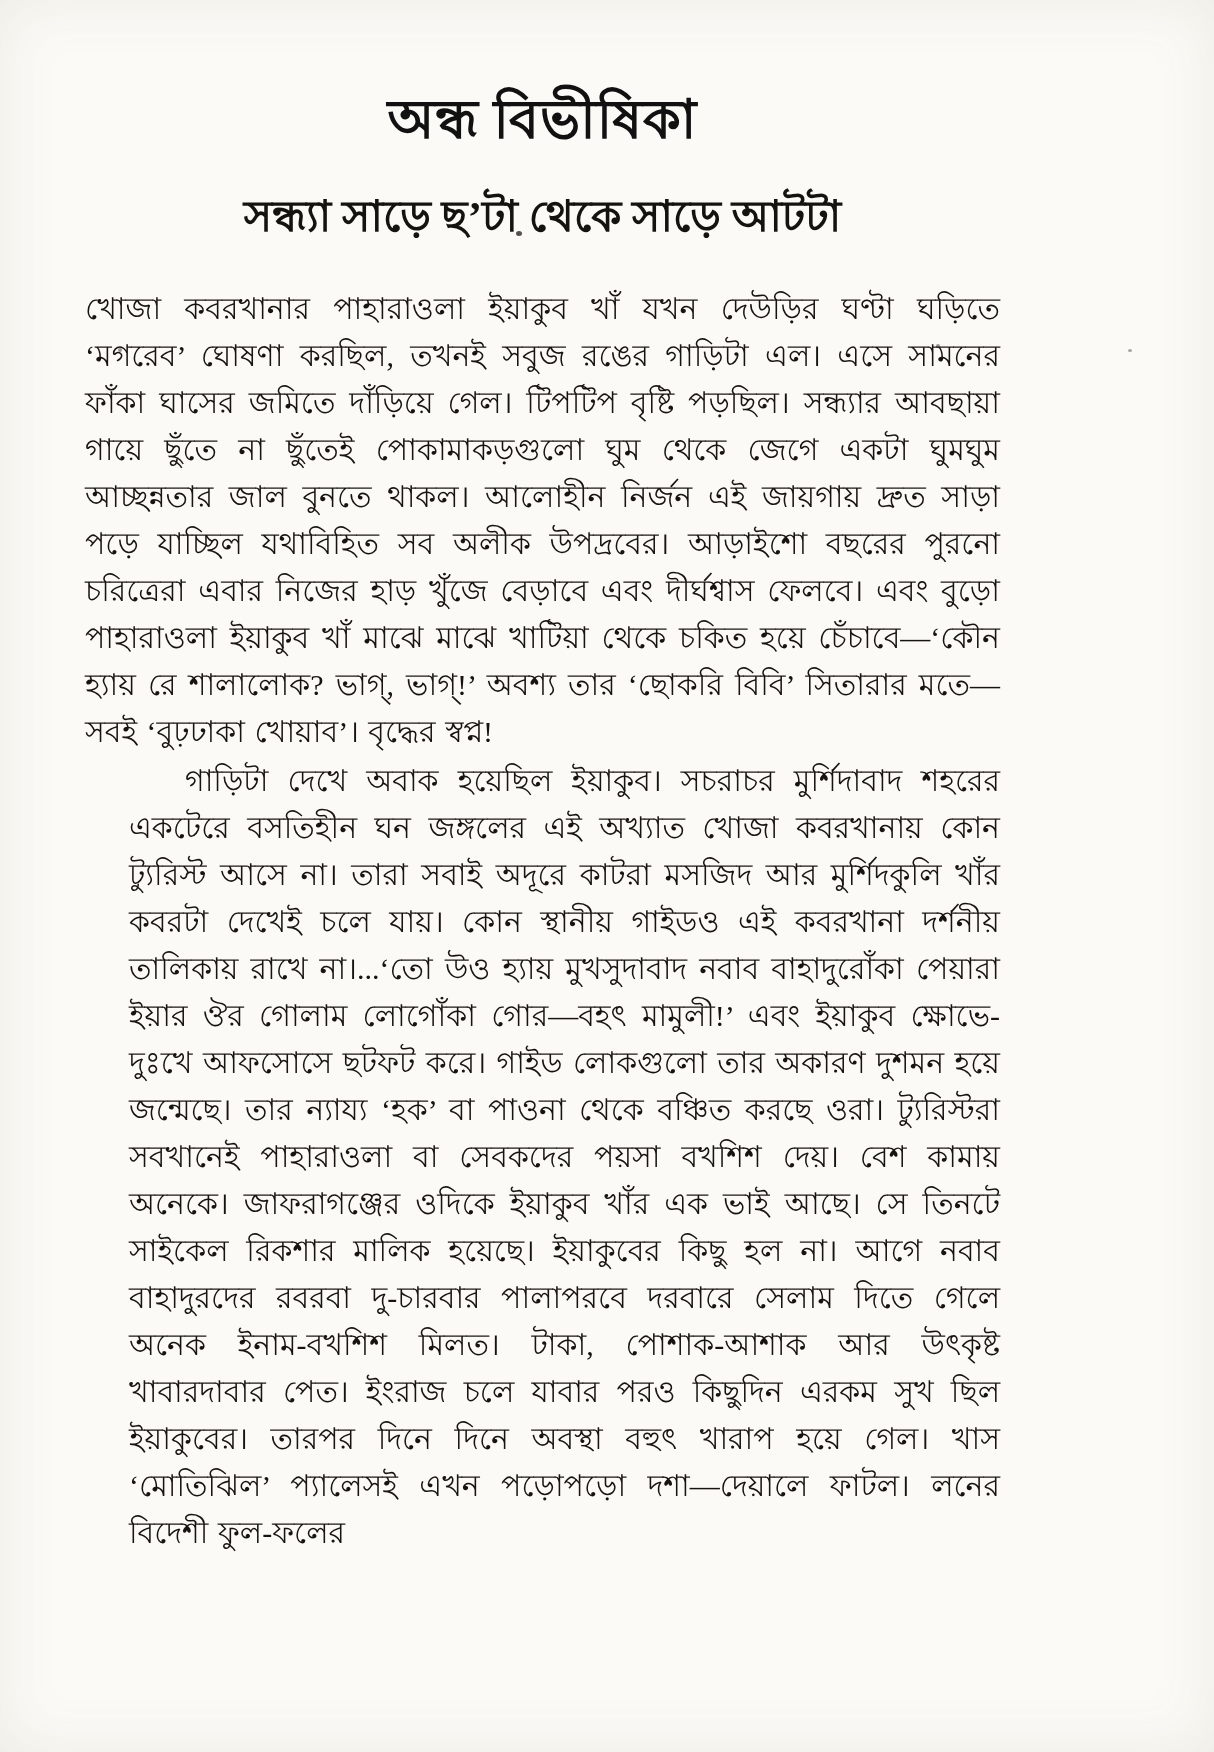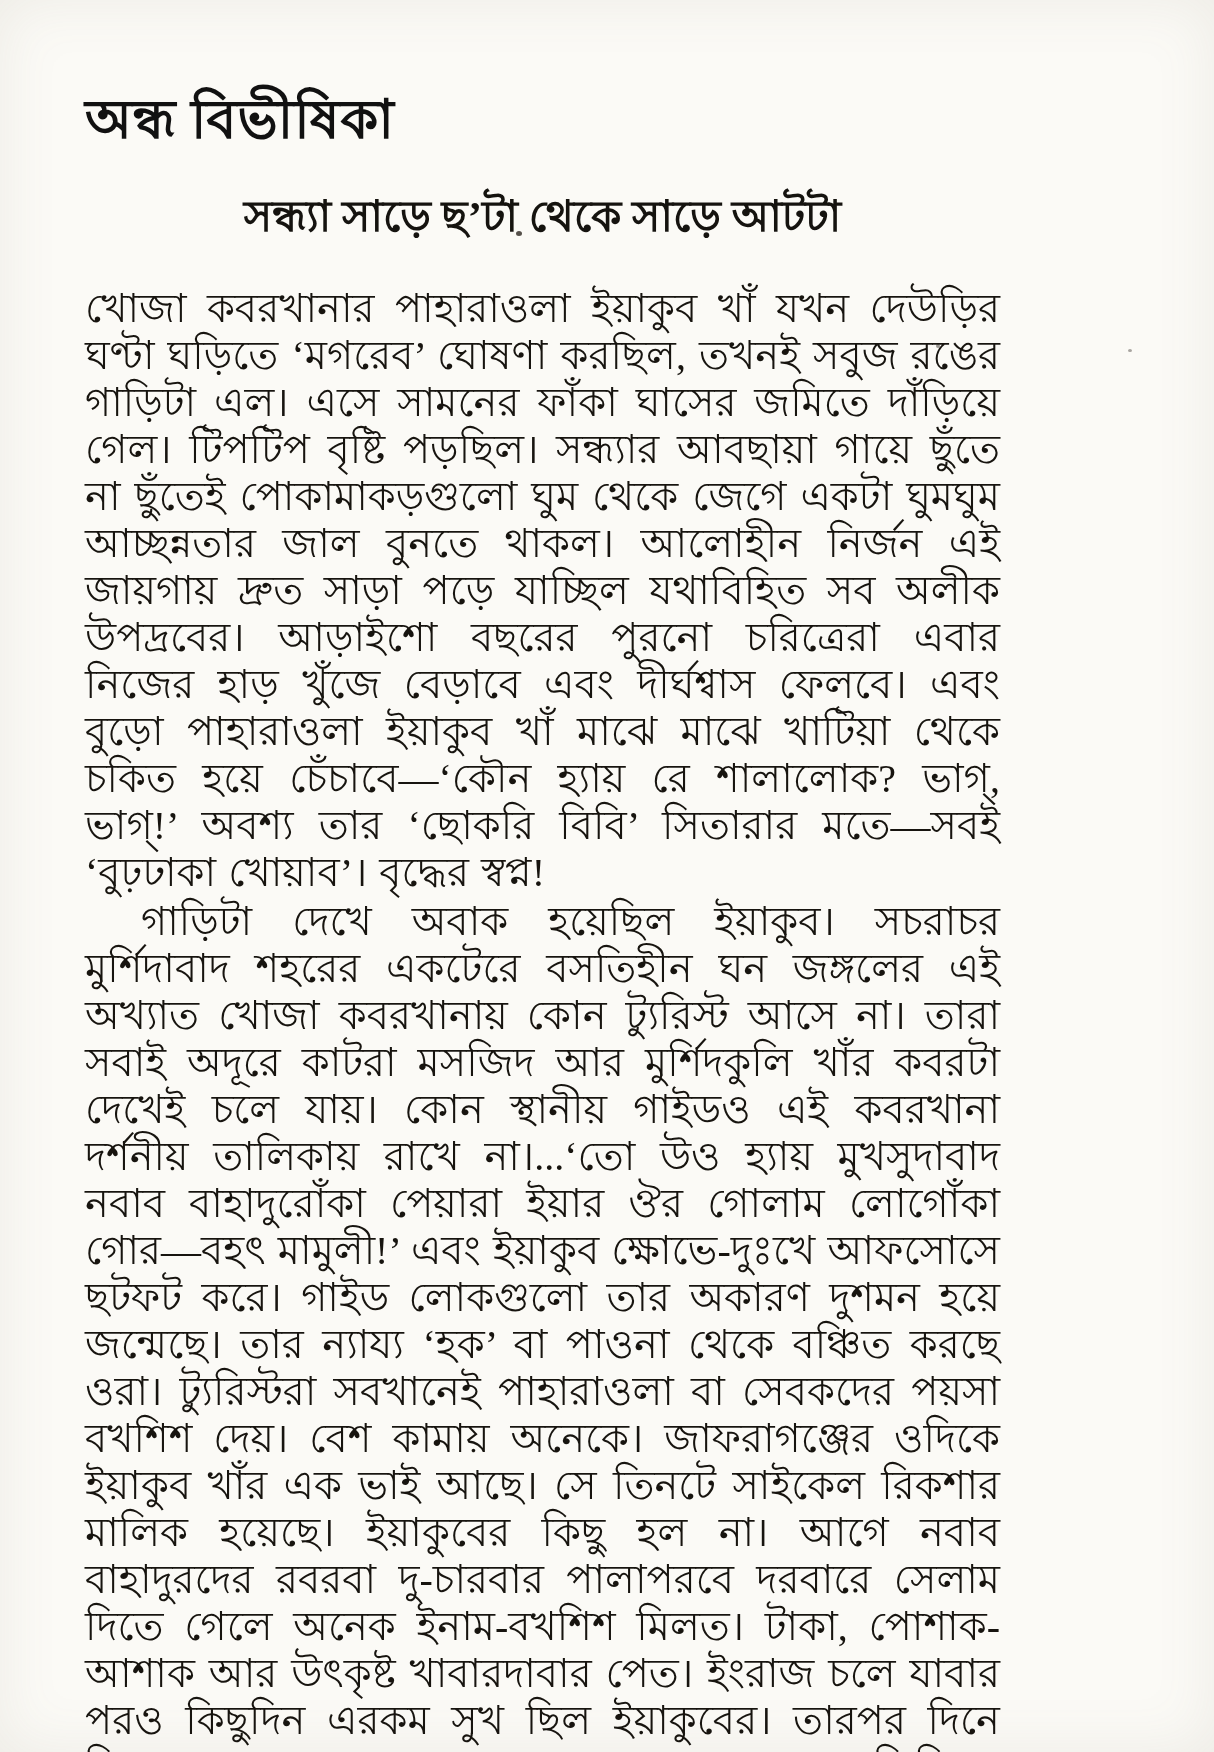--- a/index.html
+++ b/index.html
@@ -20,21 +20,21 @@
   }
   .content-col {
     position: absolute;
     left: 85px;
     top: 0;
     width: 915px;
   }
   .title {
     margin: 0;
     margin-top: 78px;
-    text-align: left;
+    text-align: center;
     font-size: 54px;
     font-weight: 700;
     letter-spacing: 1px;
     color: #111;
   }
   .section-marker {
     margin-top: 118px;
     text-align: center;
     font-size: 31px;
     font-weight: 600;
@@ -45,29 +45,30 @@
     text-align: center;
     font-size: 43px;
     font-weight: 600;
     color: #15130f;
   }
   .body-text {
     margin-top: 30px;
   }
   .body-para {
     margin: 0;
-    font-size: 40px;
+    font-size: 30px;
     line-height: 47px;
     text-align: justify;
     text-justify: inter-word;
     word-spacing: 2px;
     color: #17140f;
   }
   .body-para + .body-para {
     margin-top: 2px;
+    margin-left: 44px;
   }
   .body-para.indented {
     text-indent: 56px;
   }
   .speck {
     position: absolute;
     background: #55504a;
     border-radius: 50%;
   }
   .speck.s1 { left: 516px; top: 231px; width: 6px; height: 5px; }

